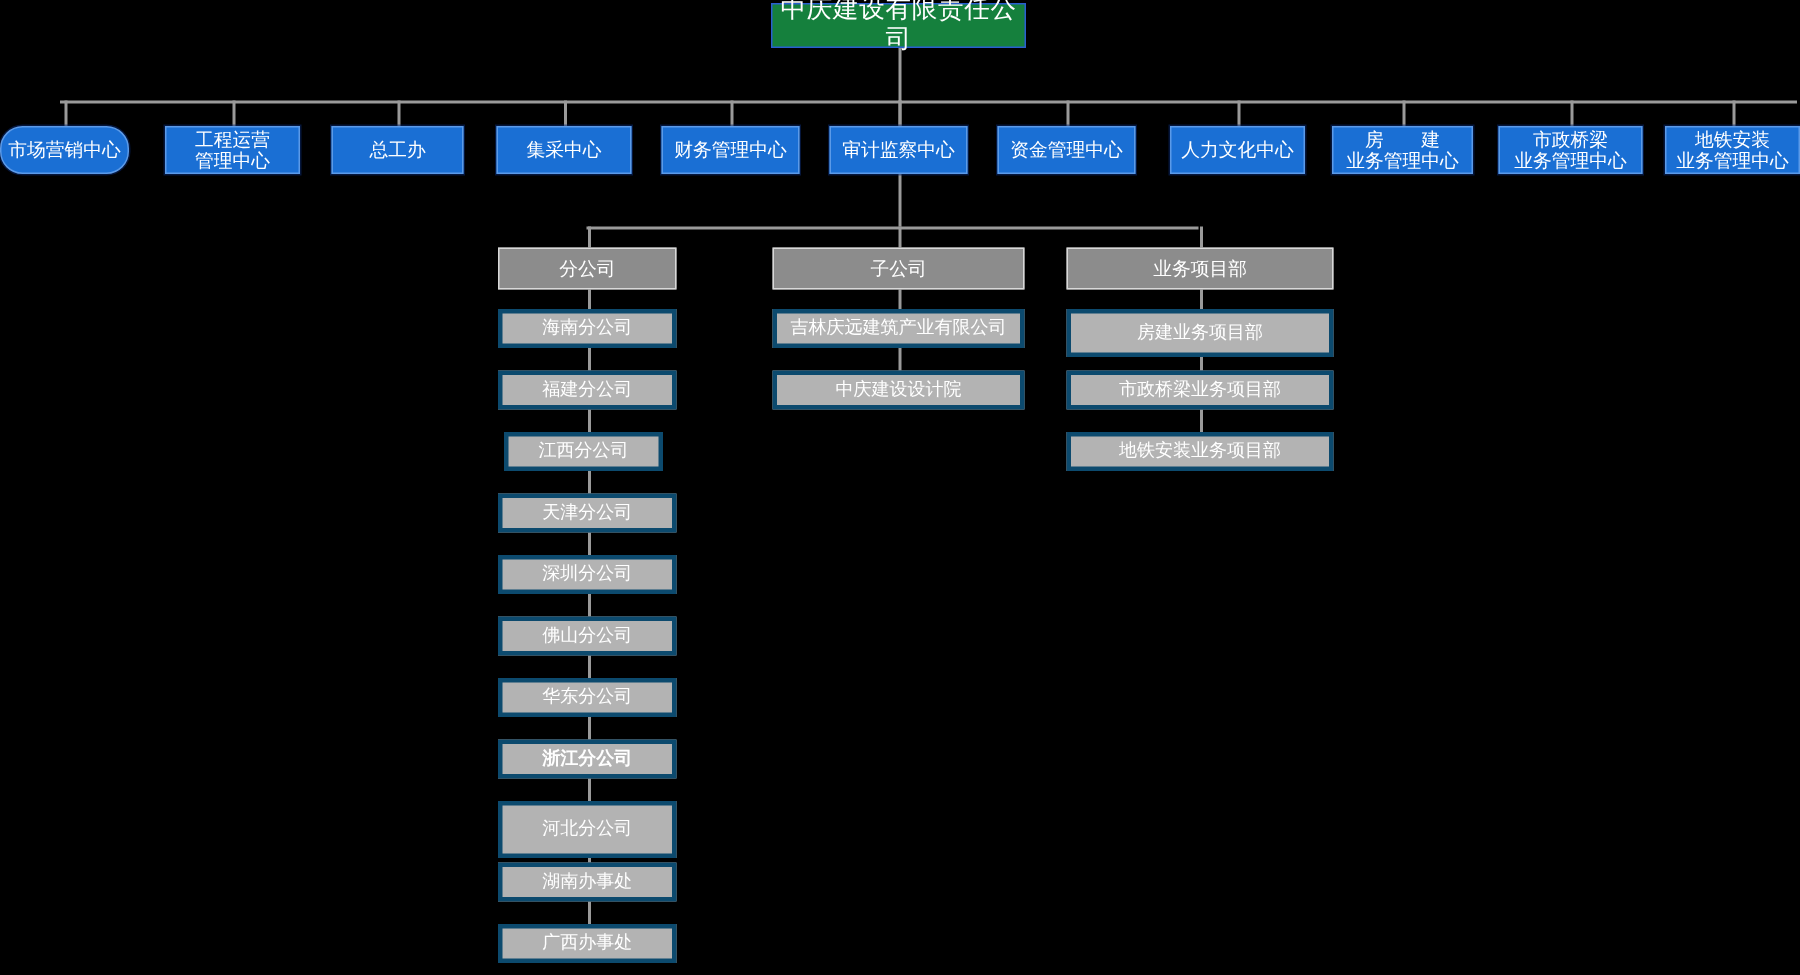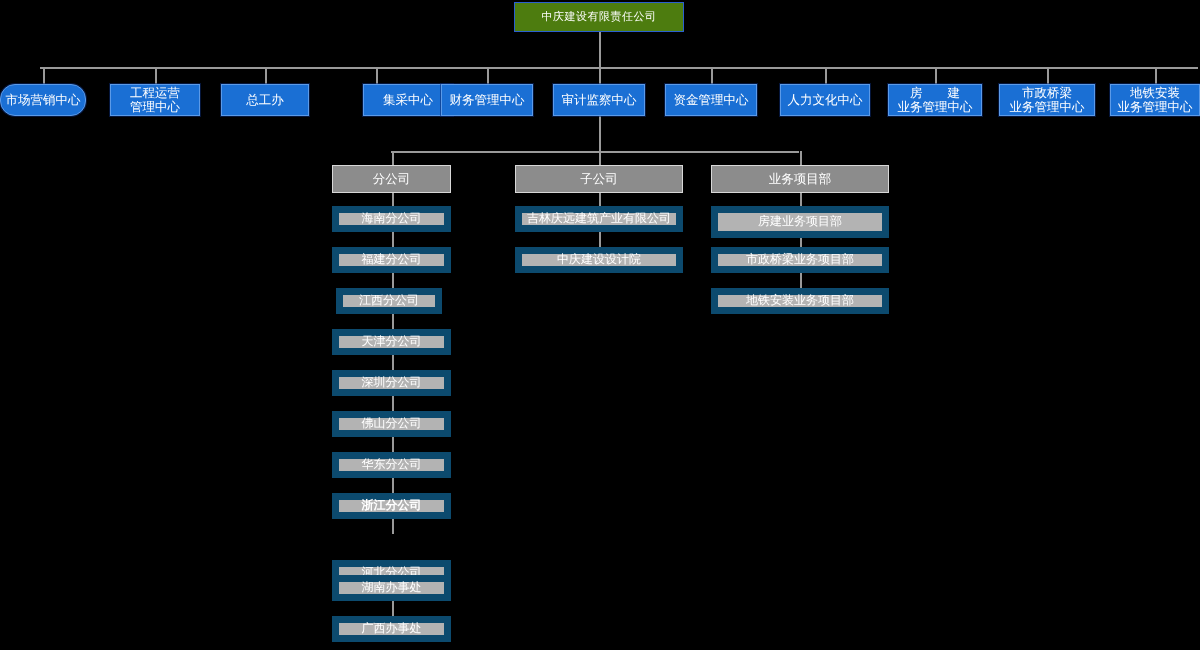--- a/index.html
+++ b/index.html
@@ -21,23 +21,23 @@
     position:absolute;box-sizing:border-box;
     display:flex;align-items:center;justify-content:center;
     text-align:center;line-height:1.15;
     color:#fff;
     border:1px solid rgba(255,255,255,.35);
     white-space:pre-line;
   }
 
   
   .root{
-    background:#4d7c0f;
+    background:#15803d;
     border:1px solid #2a5fd0;
-    font-size:11px;
+    font-size:17px;
     letter-spacing:.5px;
   }
 
   
   .dept{
     background:#1a6fd4;
     border:1px solid #5b9ae8;
     font-size:12.5px;
     box-shadow:0 0 0 1px rgba(10,40,110,.55);
   }
@@ -46,21 +46,21 @@
   .cat{
     background:#8c8c8c;
     border:1px solid #d8d8d8;
     font-size:12.5px;
     color:#fff;
   }
 
   
   .child{
     background:#b3b3b3;
-    border:7px solid #0c4a6e;
+    border:3px solid #0c4a6e;
     font-size:12px;
     color:#fff;
   }
 </style>
 </head>
 <body>
 
 <div id="stage">
 
   <div class="ln v" style="left:599px;top:32px;height:36px;"></div>
@@ -107,21 +107,21 @@
       <div class="ln v" style="left: 800px; top: 273px; height: 15px;"></div>
     </div>
 
   <div class="node root" style="left:514px;top:2px;width:170px;height:30px;">中庆建设有限责任公司</div>
 
   <div id="departments">
       <div class="node dept" style="left: 0px; top: 84px; width: 86px; height: 32px; border-radius: 15px;">市场营销中心</div>
       <div class="node dept" style="left: 110px; top: 84px; width: 90px; height: 32px;">工程运营
 管理中心</div>
       <div class="node dept" style="left: 221px; top: 84px; width: 88px; height: 32px;">总工办</div>
-      <div class="node dept" style="left: 331px; top: 84px; width: 90px; height: 32px; margin-left: 32px;">集采中心</div>
+      <div class="node dept" style="left: 331px; top: 84px; width: 90px; height: 32px;">集采中心</div>
       <div class="node dept" style="left: 441px; top: 84px; width: 92px; height: 32px;">财务管理中心</div>
       <div class="node dept" style="left: 553px; top: 84px; width: 92px; height: 32px;">审计监察中心</div>
       <div class="node dept" style="left: 665px; top: 84px; width: 92px; height: 32px;">资金管理中心</div>
       <div class="node dept" style="left: 780px; top: 84px; width: 90px; height: 32px;">人力文化中心</div>
       <div class="node dept" style="left: 888px; top: 84px; width: 94px; height: 32px;">房　　建
 业务管理中心</div>
       <div class="node dept" style="left: 999px; top: 84px; width: 96px; height: 32px;">市政桥梁
 业务管理中心</div>
       <div class="node dept" style="left: 1110px; top: 84px; width: 90px; height: 32px;">地铁安装
 业务管理中心</div>
@@ -129,21 +129,21 @@
   <div id="groups">
       <div class="node cat" style="left: 332px; top: 165px; width: 119px; height: 28px;">分公司</div>
       <div class="node child" style="left: 332px; top: 206px; width: 119px; height: 26px;">海南分公司</div>
       <div class="node child" style="left: 332px; top: 247px; width: 119px; height: 26px;">福建分公司</div>
       <div class="node child" style="left: 336px; top: 288px; width: 106px; height: 26px;">江西分公司</div>
       <div class="node child" style="left: 332px; top: 329px; width: 119px; height: 26px;">天津分公司</div>
       <div class="node child" style="left: 332px; top: 370px; width: 119px; height: 26px;">深圳分公司</div>
       <div class="node child" style="left: 332px; top: 411px; width: 119px; height: 26px;">佛山分公司</div>
       <div class="node child" style="left: 332px; top: 452px; width: 119px; height: 26px;">华东分公司</div>
       <div class="node child" style="left: 332px; top: 493px; width: 119px; height: 26px; font-weight: bold;">浙江分公司</div>
-      <div class="node child" style="left: 332px; top: 560px; width: 119px; height: 26px;">河北分公司</div>
+      <div class="node child" style="left: 332px; top: 534px; width: 119px; height: 38px;">河北分公司</div>
       <div class="node child" style="left: 332px; top: 575px; width: 119px; height: 26px;">湖南办事处</div>
       <div class="node child" style="left: 332px; top: 616px; width: 119px; height: 26px;">广西办事处</div>
       <div class="node cat" style="left: 515px; top: 165px; width: 168px; height: 28px;">子公司</div>
       <div class="node child" style="left: 515px; top: 206px; width: 168px; height: 26px;">吉林庆远建筑产业有限公司</div>
       <div class="node child" style="left: 515px; top: 247px; width: 168px; height: 26px;">中庆建设设计院</div>
       <div class="node cat" style="left: 711px; top: 165px; width: 178px; height: 28px;">业务项目部</div>
       <div class="node child" style="left: 711px; top: 206px; width: 178px; height: 32px;">房建业务项目部</div>
       <div class="node child" style="left: 711px; top: 247px; width: 178px; height: 26px;">市政桥梁业务项目部</div>
       <div class="node child" style="left: 711px; top: 288px; width: 178px; height: 26px;">地铁安装业务项目部</div>
     </div>

